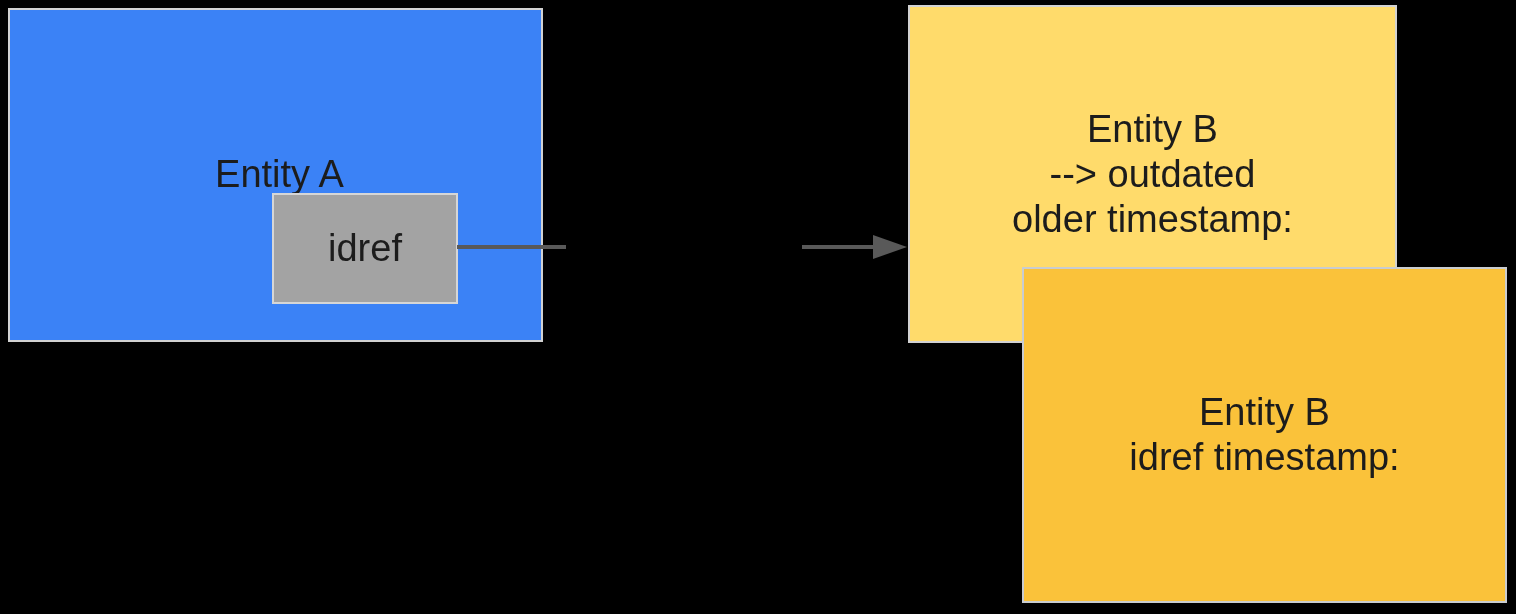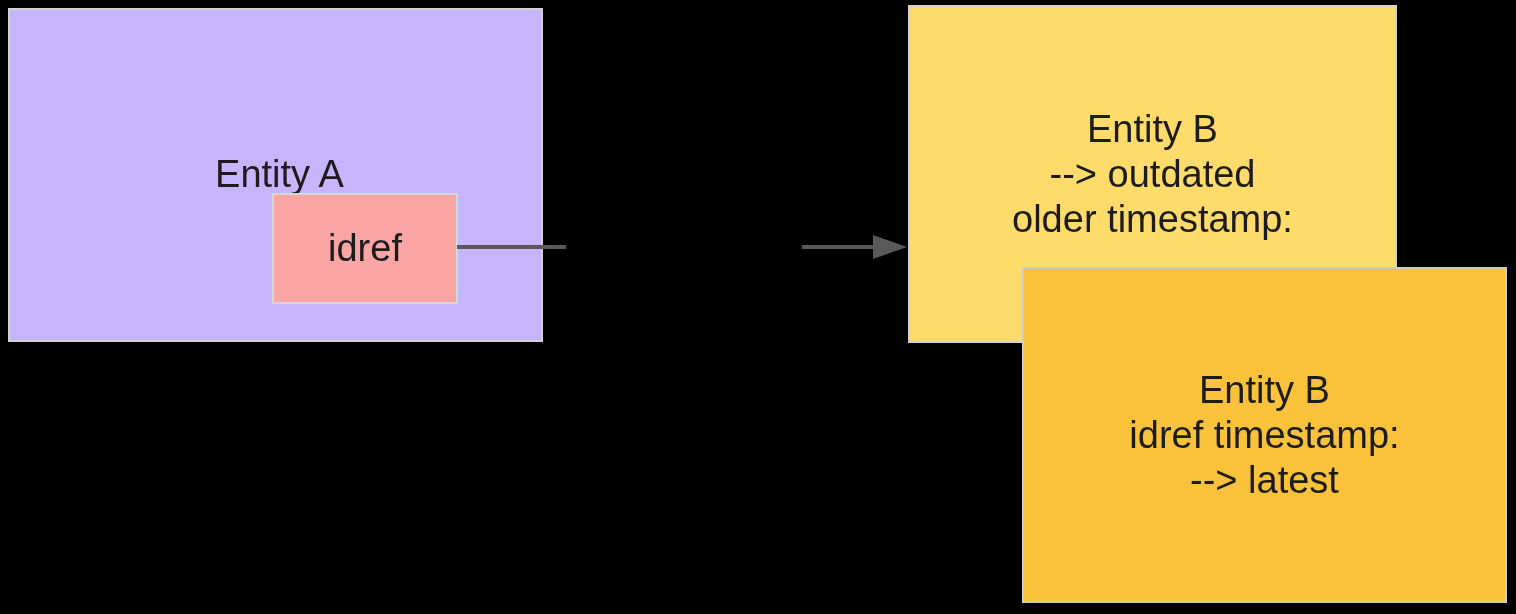--- a/index.html
+++ b/index.html
@@ -25,28 +25,28 @@
     align-items: center;
     justify-content: center;
     color: #1c1c1c;
     font-size: 38px;
     line-height: 45px;
     text-align: center;
   }
   .entity-a {
     left: 8px; top: 8px;
     width: 535px; height: 334px;
-    background: #c4b5fd;
+    background: #3b82f6;
   }
   
   .entity-a .label { position: relative; top: -1px; left: 4px; }
   .idref-box {
     left: 272px; top: 193px;
     width: 186px; height: 111px;
-    background: #fca5a5;
+    background: #a3a3a3;
     border-color: #d6d6d6;
   }
   .entity-b-old {
     left: 908px; top: 5px;
     width: 489px; height: 338px;
     background: #ffdb6b;
   }
   .entity-b-new {
     left: 1022px; top: 267px;
     width: 485px; height: 336px;
@@ -92,17 +92,16 @@
       <div>Entity B</div>
       <div>--&gt; outdated</div>
       <div>older timestamp:</div>
     </div>
   </div>
 
   <div class="shape entity-b-new">
     <div class="multiline">
       <div>Entity B</div>
       <div>idref timestamp:</div>
-      <div>--&gt; latest</div>
     </div>
   </div>
 
 </div>
 
 </body></html>

